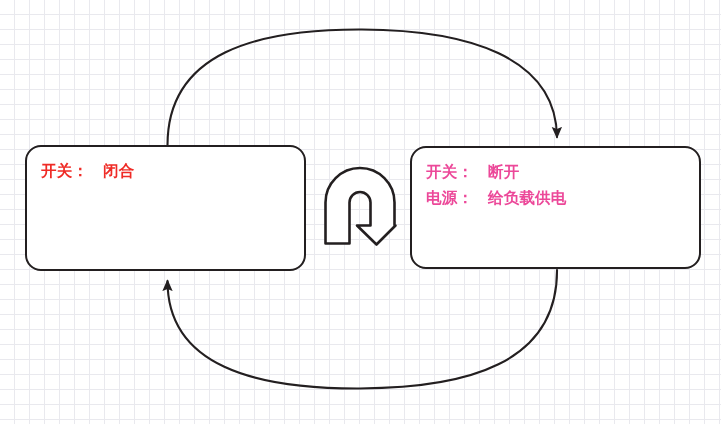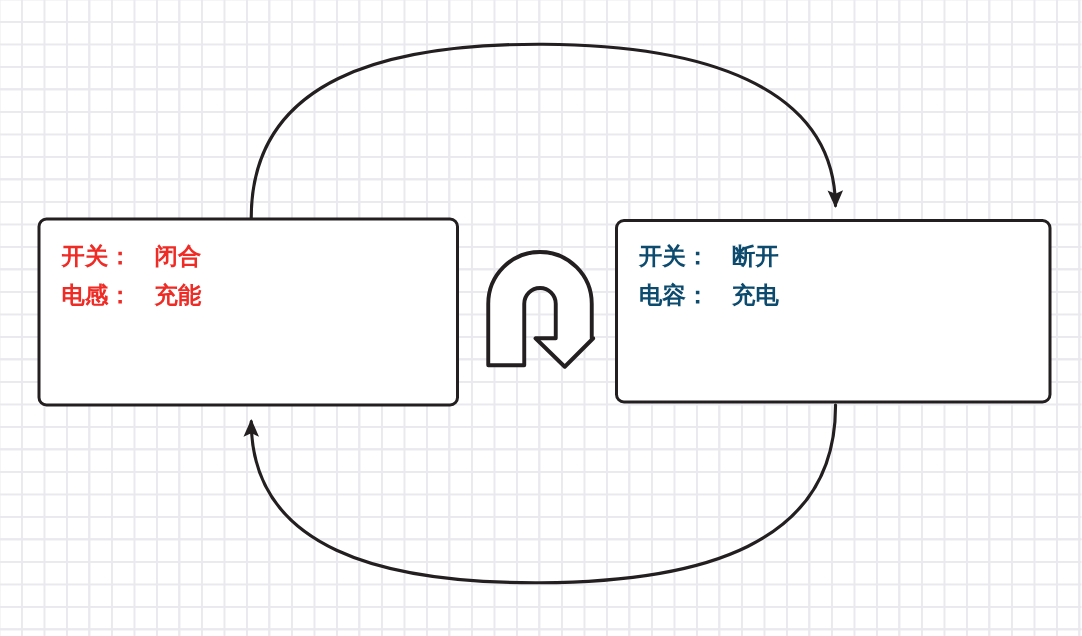--- a/index.html
+++ b/index.html
@@ -35,21 +35,21 @@
     left: 0;
     top: 0;
     width: 721px;
     height: 424px;
   }
   .state-box {
     position: absolute;
     box-sizing: border-box;
     background: #ffffff;
     border: 2px solid #231f20;
-    border-radius: 6px;
+    border-radius: 16px;
     padding: 11px 10px 10px 14px;
   }
   #state-box-left {
     left: 25px;
     top: 145px;
     width: 281px;
     height: 126px;
   }
   #state-box-right {
     left: 410px;
@@ -61,22 +61,21 @@
     font-size: 15.5px;
     font-weight: bold;
     line-height: 26px;
     white-space: nowrap;
     letter-spacing: 0.2px;
   }
   #state-box-left .state-line {
     color: #ef2b26;
   }
   #state-box-right .state-line {
-    color: #0c4a6e;
-    font-family: Liberation Serif, serif;
+    color: #ec4899;
   }
   .state-line .label {
     display: inline-block;
     min-width: 62px;
   }
 </style>
 </head>
 <body>
 
 <div id="canvas">
@@ -106,27 +105,24 @@
                A 10.5 10.5 0 0 0 349.5 202.5
                L 349.5 243.5
                Z" fill="#ffffff" stroke="#231f20" stroke-width="2.6" stroke-linejoin="round" stroke-linecap="round"></path>
     </g>
   </svg>
 
   <div class="state-box" id="state-box-left">
     <div class="state-line">
       <span class="label">开关：</span><span>闭合</span>
     </div>
-    <div class="state-line">
-      <span class="label">电感：</span><span>充能</span>
-    </div>
   </div>
 
   <div class="state-box" id="state-box-right">
     <div class="state-line">
       <span class="label">开关：</span><span>断开</span>
     </div>
     <div class="state-line">
-      <span class="label">电容：</span><span>充电</span>
+      <span class="label">电源：</span><span>给负载供电</span>
     </div>
   </div>
 
 </div>
 
 </body></html>

